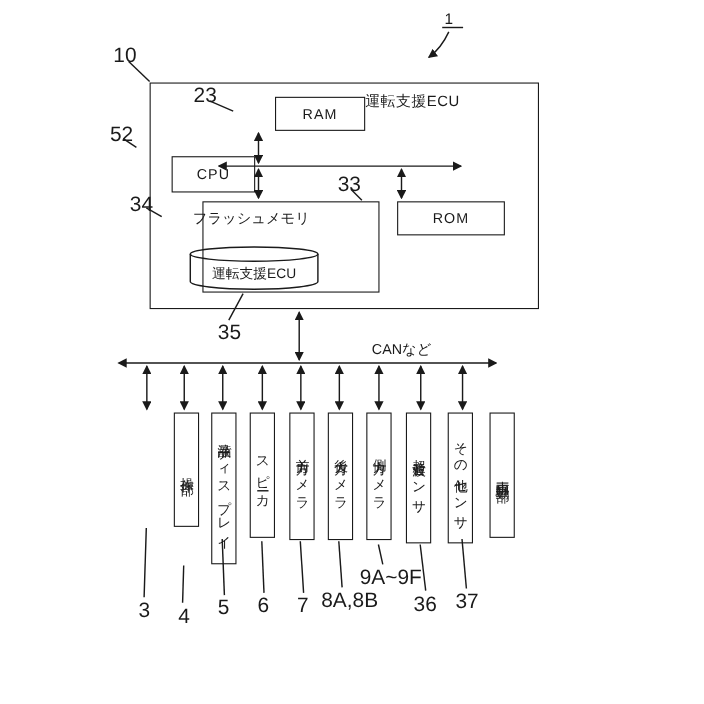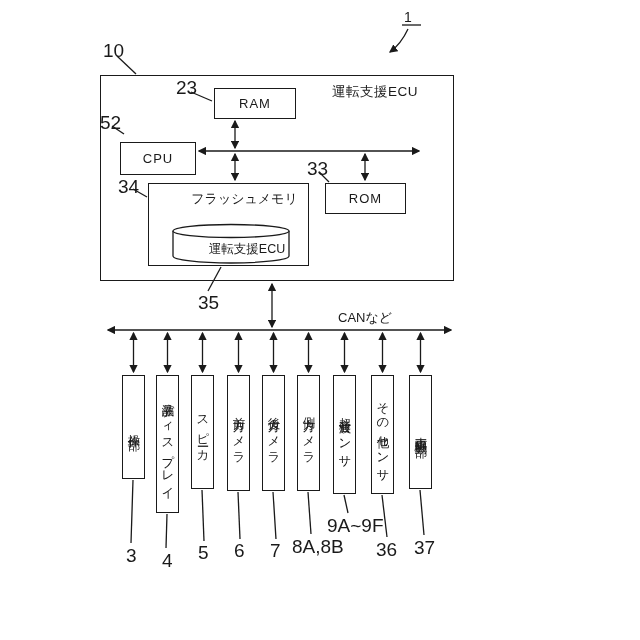--- a/index.html
+++ b/index.html
@@ -3,28 +3,28 @@
 <meta charset="utf-8">
 <style>
   * { margin:0; padding:0; box-sizing:border-box; }
   html,body { width:640px; height:640px; background:#ffffff; }
   body { font-family:"Liberation Sans", sans-serif; color:#1a1a1a; }
   .diagram { position:relative; width:640px; height:640px; background:#fff; overflow:hidden; }
   .lines { position:absolute; left:0; top:0; }
   .box {
     position:absolute; border:1.4px solid #1a1a1a; background:transparent;
     display:flex; align-items:center; justify-content:center;
-    font-size:13px; letter-spacing:1px;
+    font-size:13px; letter-spacing:1px;margin-left:36px;
   }
   .vbox {
     writing-mode:vertical-rl; text-orientation:mixed; letter-spacing:2px; font-size:12.5px;
   }
   .ref { position:absolute; font-size:19px; }
   .lbl { position:absolute; font-size:13px; }
-  .ctr { text-align:center;margin-left:16px; }
+  .ctr { text-align:center; }
 </style>
 </head>
 <body>
 
 <div class="diagram">
 
   <svg class="lines" width="640" height="640" viewBox="0 0 640 640">
     <defs>
       <marker id="arr" viewBox="0 0 10 10" refX="8.5" refY="5" markerWidth="6.5" markerHeight="6.5" orient="auto-start-reverse">
         <path d="M0,0 L10,5 L0,10 Z" fill="#1a1a1a"></path>
@@ -81,21 +81,21 @@
   <div class="box" style="left:100px;top:75px;width:354px;height:206px;border-width:1.6px"></div>
   <div class="lbl" style="left:332px;top:83px;font-size:13.5px;letter-spacing:0.5px">運転支援ECU</div>
 
   <div class="ref" style="left:176px;top:77px">23</div>
   <div class="box" style="left:214px;top:88px;width:82px;height:31px">RAM</div>
 
   <div class="ref" style="left:100px;top:112px">52</div>
   <div class="box" style="left:120px;top:142px;width:76px;height:33px">CPU</div>
 
   <div class="ref" style="left:307px;top:158px">33</div>
-  <div class="box" style="left:325px;top:183px;width:81px;height:31px">ROM</div>
+  <div class="box" style="left:325px;top:183px;width:98px;height:31px">ROM</div>
 
   <div class="ref" style="left:118px;top:176px">34</div>
   <div class="box" style="left:148px;top:183px;width:161px;height:83px"></div>
   <div class="lbl ctr" style="left:148px;top:190px;width:161px">フラッシュメモリ</div>
 
   <div class="lbl ctr" style="left:172px;top:241px;width:118px;font-size:12.5px">運転支援ECU</div>
   <div class="ref" style="left:198px;top:292px">35</div>
 
   <div class="lbl" style="left:338px;top:309px">CANなど</div>
 

